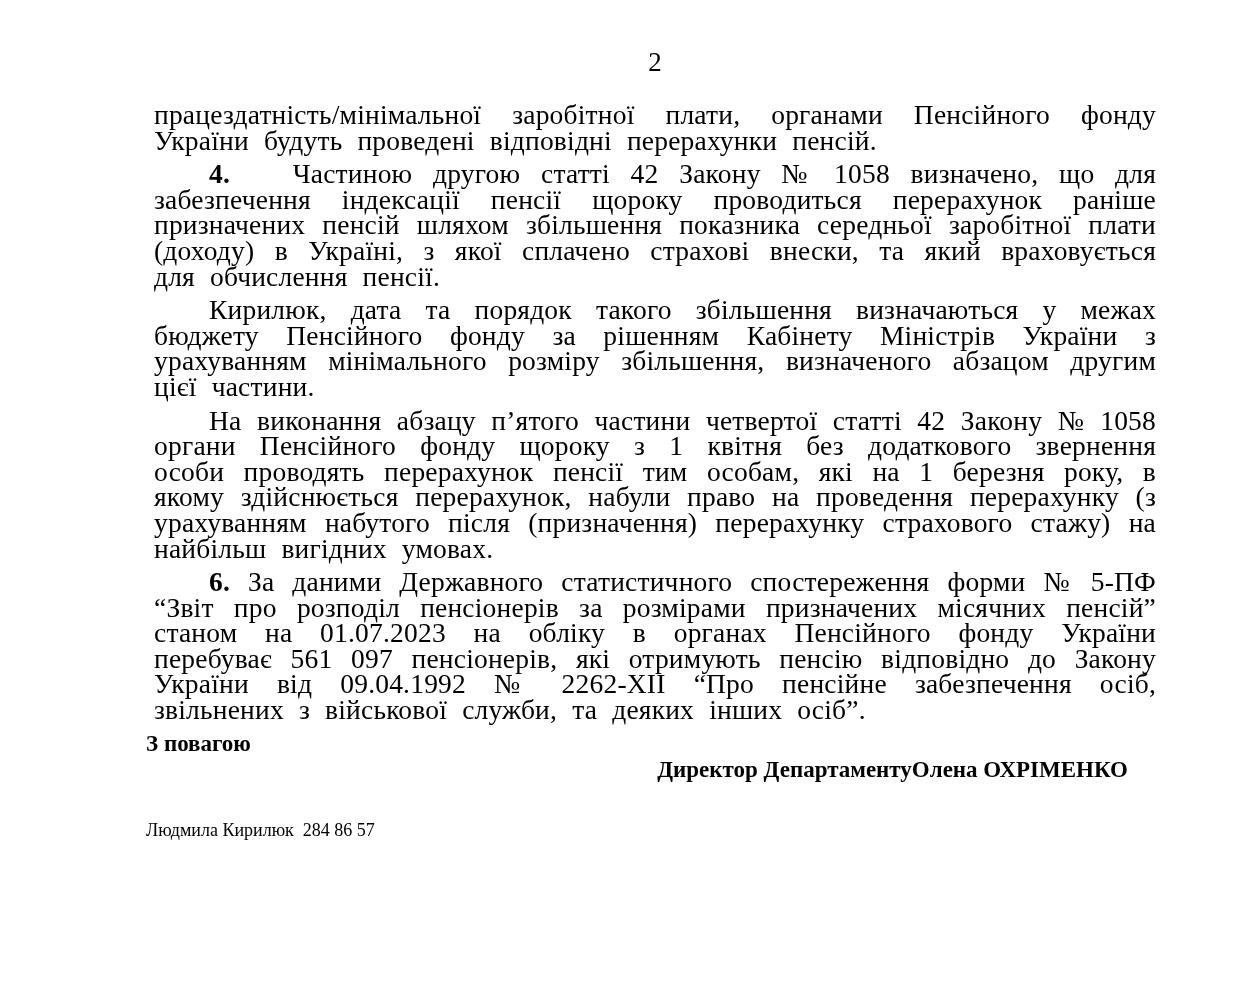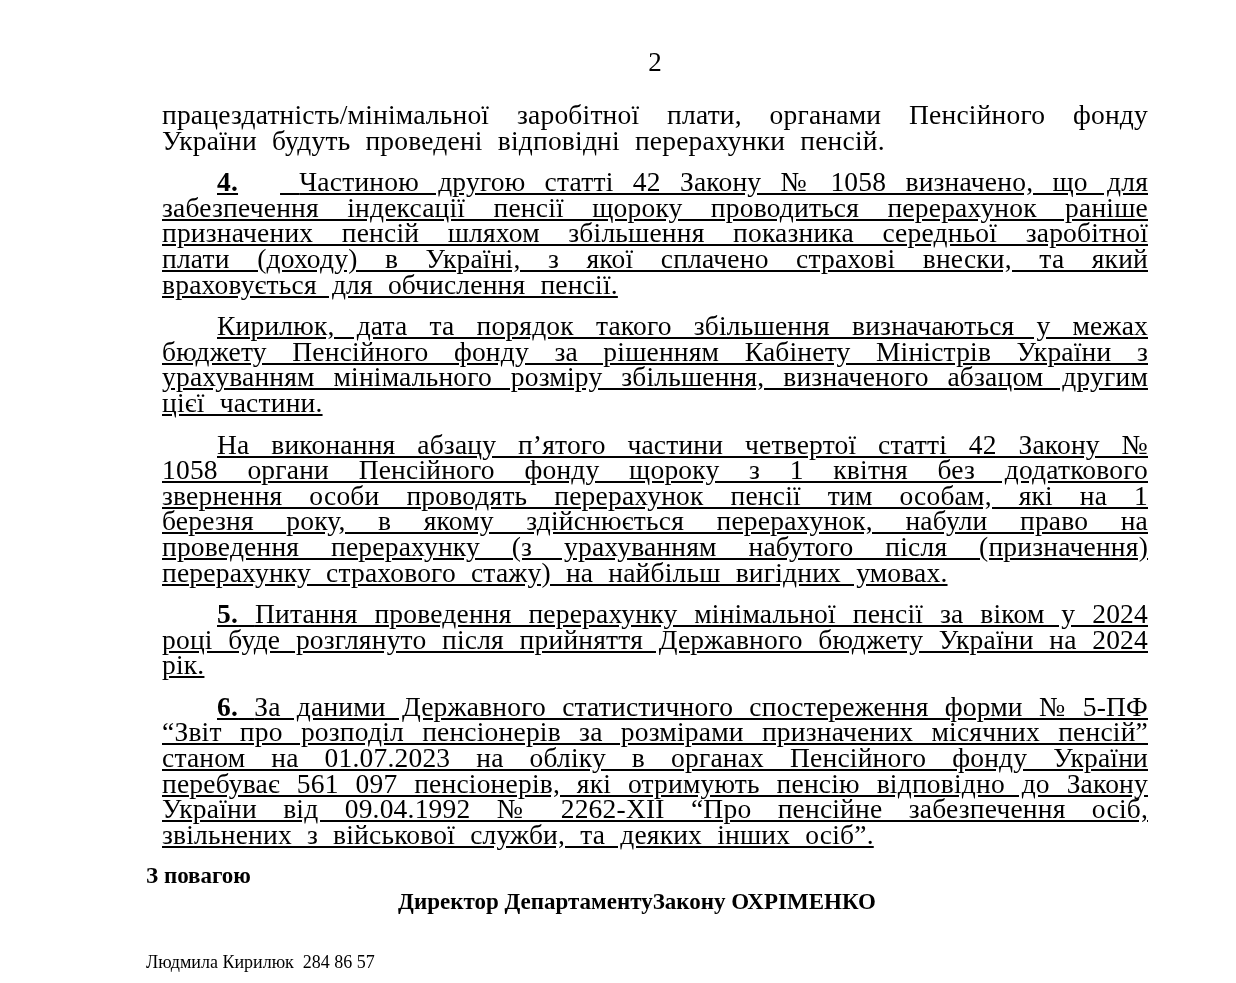--- a/index.html
+++ b/index.html
@@ -22,39 +22,39 @@
     top: 48px;
     width: 1018px;
   }
   .page-num {
     text-align: center;
     font-size: 27px;
     line-height: 28px;
     margin: 0 0 26px 0;
   }
   p.para {
-    margin: 16px;
+    margin: 8px;
     text-align: justify;
     font-size: 27.5px;
     line-height: 25.6px;
     word-spacing: 8px;
     letter-spacing: 0.2px;
   }
-  p.indent { text-indent: 55px; text-decoration: underline; }
+  p.indent { text-indent: 55px; }
   .num { font-weight: bold; }
   .num.tab { margin-right: 42px; }
   .closing {
     font-size: 23px;
     line-height: 26px;
     font-weight: bold;
   }
   .closing .salutation { margin: 0 0 0 0; }
   .closing .sig-row {
     display: flex;
-    justify-content: center;
+    justify-content: flex-end;
     align-items: baseline;
     padding-right: 36px;
   }
   .footer-note {
     margin-top: 36px;
     font-size: 18px;
     line-height: 22px;
     white-space: pre-wrap;
   }
 </style>
@@ -67,29 +67,28 @@
     <p class="page-num">2</p>
 
     <p class="para"><span>працездатність/мінімальної заробітної плати, органами Пенсійного фонду України будуть проведені відповідні перерахунки пенсій.</span></p>
 
     <p class="para indent"><b class="num tab">4.</b> <span>Частиною другою статті 42 Закону № 1058 визначено, що для забезпечення індексації пенсії щороку проводиться перерахунок раніше призначених пенсій шляхом збільшення показника середньої заробітної плати (доходу) в Україні, з якої сплачено страхові внески, та який враховується для обчислення пенсії.</span></p>
 
     <p class="para indent"><span>Кирилюк, дата та порядок такого збільшення визначаються у межах бюджету Пенсійного фонду за рішенням Кабінету Міністрів України з урахуванням мінімального розміру збільшення, визначеного абзацом другим цієї частини.</span></p>
 
     <p class="para indent"><span>На виконання абзацу п’ятого частини четвертої статті 42 Закону № 1058 органи Пенсійного фонду щороку з 1 квітня без додаткового звернення особи проводять перерахунок пенсії тим особам, які на 1 березня року, в якому здійснюється перерахунок, набули право на проведення перерахунку (з урахуванням набутого після (призначення) перерахунку страхового стажу) на найбільш вигідних умовах.</span></p>
 
-    <p class="para indent"><b class="num">5.</b> <span>Питання проведення перерахунку мінімальної пенсії за віком у 2024 році буде розглянуто після прийняття Державного бюджету України на 2024 рік.</span></p>
 
     <p class="para indent"><b class="num">6.</b> <span>За даними Державного статистичного спостереження форми № 5-ПФ “Звіт про розподіл пенсіонерів за розмірами призначених місячних пенсій” станом на 01.07.2023 на обліку в органах Пенсійного фонду України перебуває 561 097 пенсіонерів, які отримують пенсію відповідно до Закону України від 09.04.1992 № 2262-XII “Про пенсійне забезпечення осіб, звільнених з військової служби, та деяких інших осіб”.</span></p>
 
 
     <div class="closing">
       <div class="salutation">З повагою</div>
       <div class="sig-row">
         <span>Директор Департаменту</span>
-        <span>Закону ОХРІМЕНКО</span>
+        <span>Олена ОХРІМЕНКО</span>
       </div>
     </div>
 
     <div class="footer-note">Людмила Кирилюк  284 86 57</div>
 
   </div>
 </div>
 
 </body></html>

